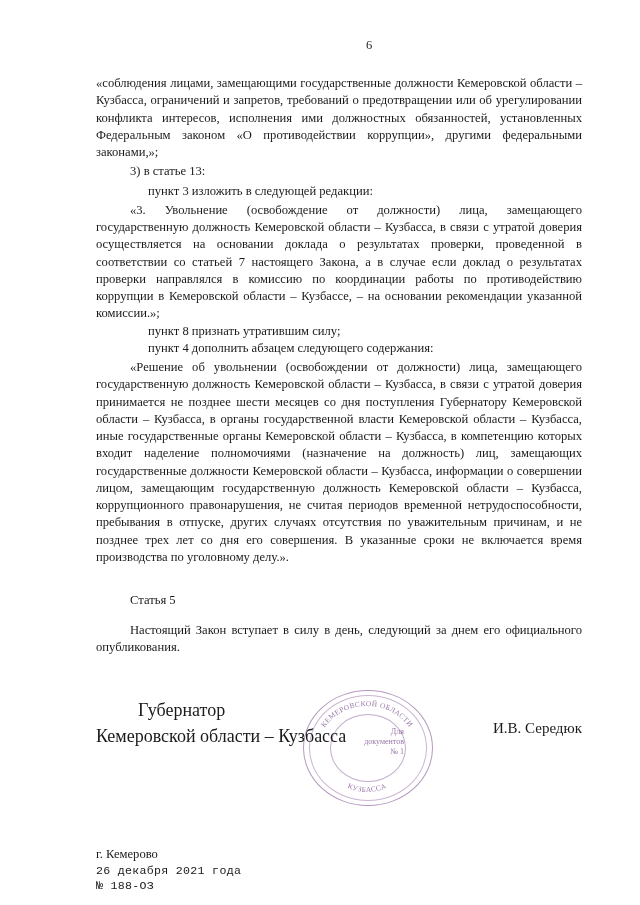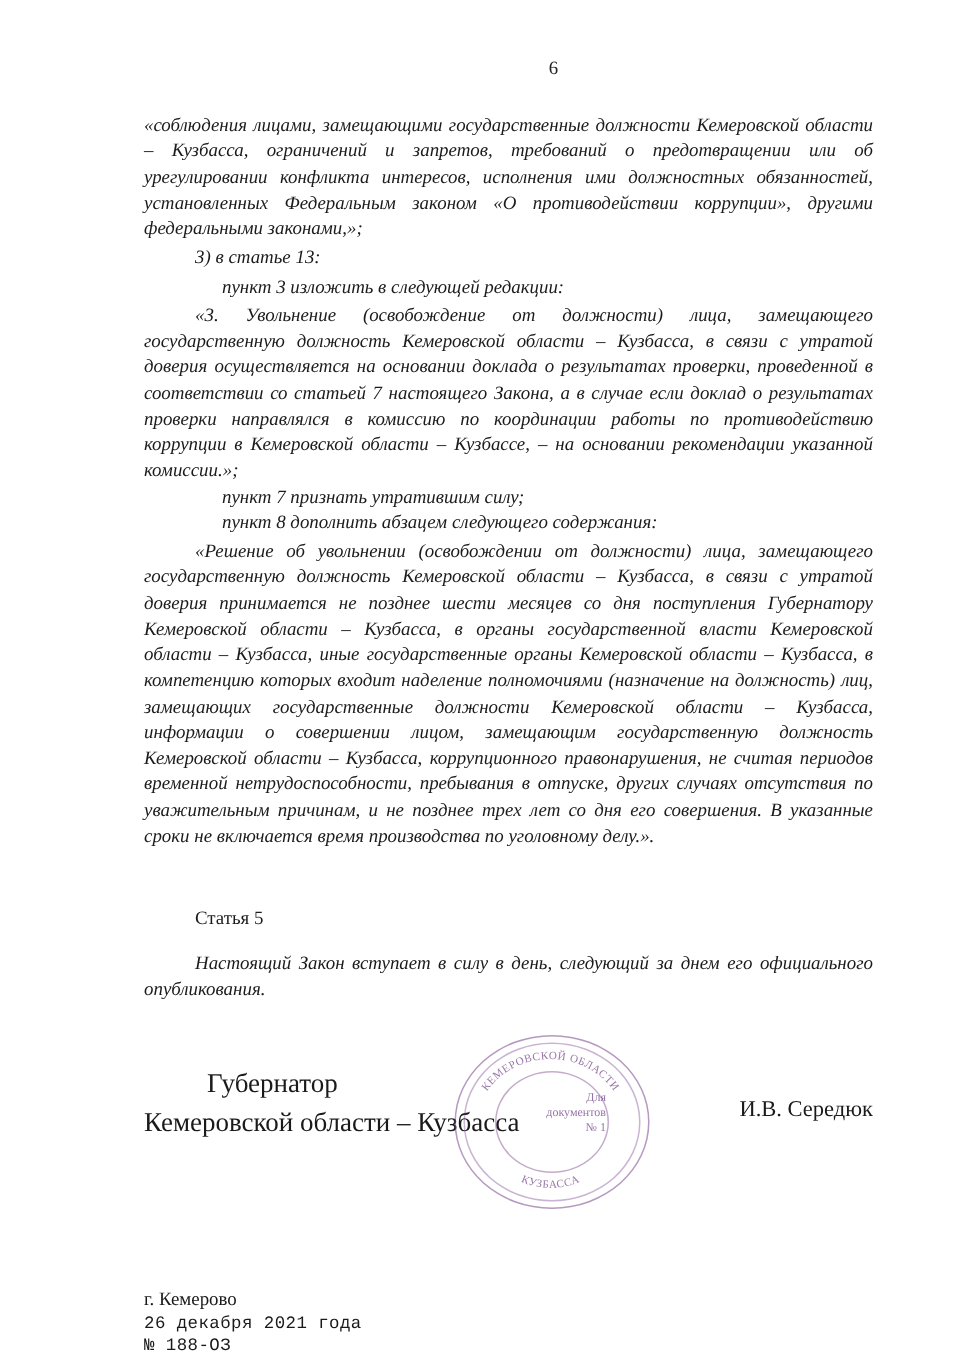--- a/index.html
+++ b/index.html
@@ -32,32 +32,31 @@
   .body-text {
     font-size: 12.6px;
     line-height: 1.37;
     text-align: justify;
     color: #1b1b1b;
   }
   .para {
     margin: 0 0 0 0;
     text-align: justify;
     text-justify: inter-word;
-    font-style: italic;
   }
   .para.indent {
     text-indent: 34px;
   }
   .para.center-ind {
     text-indent: 52px;
   }
   .gap-sm { margin-top: 2px; }
 
   .article-head {
-    margin-top: 38px;
+    margin-top: 26px;
     text-indent: 34px;
     font-size: 12.6px;
   }
 
   .signature-block {
     margin-top: 42px;
     position: relative;
     min-height: 96px;
   }
   .sig-left {
@@ -150,23 +149,23 @@
 
     <p class="para">«соблюдения лицами, замещающими государственные должности Кемеровской области – Кузбасса, ограничений и запретов, требований о предотвращении или об урегулировании конфликта интересов, исполнения ими должностных обязанностей, установленных Федеральным законом «О противодействии коррупции», другими федеральными законами,»;</p>
 
     <p class="para indent gap-sm">3) в статье 13:</p>
 
     <p class="para center-ind gap-sm">пункт 3 изложить в следующей редакции:</p>
 
     <p class="para indent gap-sm">«3. Увольнение (освобождение от должности) лица, замещающего государственную должность Кемеровской области – Кузбасса, в связи с утратой доверия осуществляется на основании доклада о результатах проверки, проведенной в соответствии со статьей 7 настоящего Закона, а в случае если доклад о результатах проверки направлялся в комиссию по координации работы по противодействию коррупции в Кемеровской области – Кузбассе, – на основании рекомендации указанной комиссии.»;</p>
 
 
-    <p class="para center-ind">пункт 7 признать утратившим силу;</p>
-
-    <p class="para center-ind">пункт 8 дополнить абзацем следующего содержания:</p>
+    <p class="para center-ind">пункт 8 признать утратившим силу;</p>
+
+    <p class="para center-ind">пункт 4 дополнить абзацем следующего содержания:</p>
 
     <p class="para indent gap-sm">«Решение об увольнении (освобождении от должности) лица, замещающего государственную должность Кемеровской области – Кузбасса, в связи с утратой доверия принимается не позднее шести месяцев со дня поступления Губернатору Кемеровской области – Кузбасса, в органы государственной власти Кемеровской области – Кузбасса, иные государственные органы Кемеровской области – Кузбасса, в компетенцию которых входит наделение полномочиями (назначение на должность) лиц, замещающих государственные должности Кемеровской области – Кузбасса, информации о совершении лицом, замещающим государственную должность Кемеровской области – Кузбасса, коррупционного правонарушения, не считая периодов временной нетрудоспособности, пребывания в отпуске, других случаях отсутствия по уважительным причинам, и не позднее трех лет со дня его совершения. В указанные сроки не включается время производства по уголовному делу.».</p>
 
     <p class="article-head">Статья 5</p>
 
     <p class="para indent gap-sm">Настоящий Закон вступает в силу в день, следующий за днем его официального опубликования.</p>
 
   </div>
 
   <div class="signature-block">

